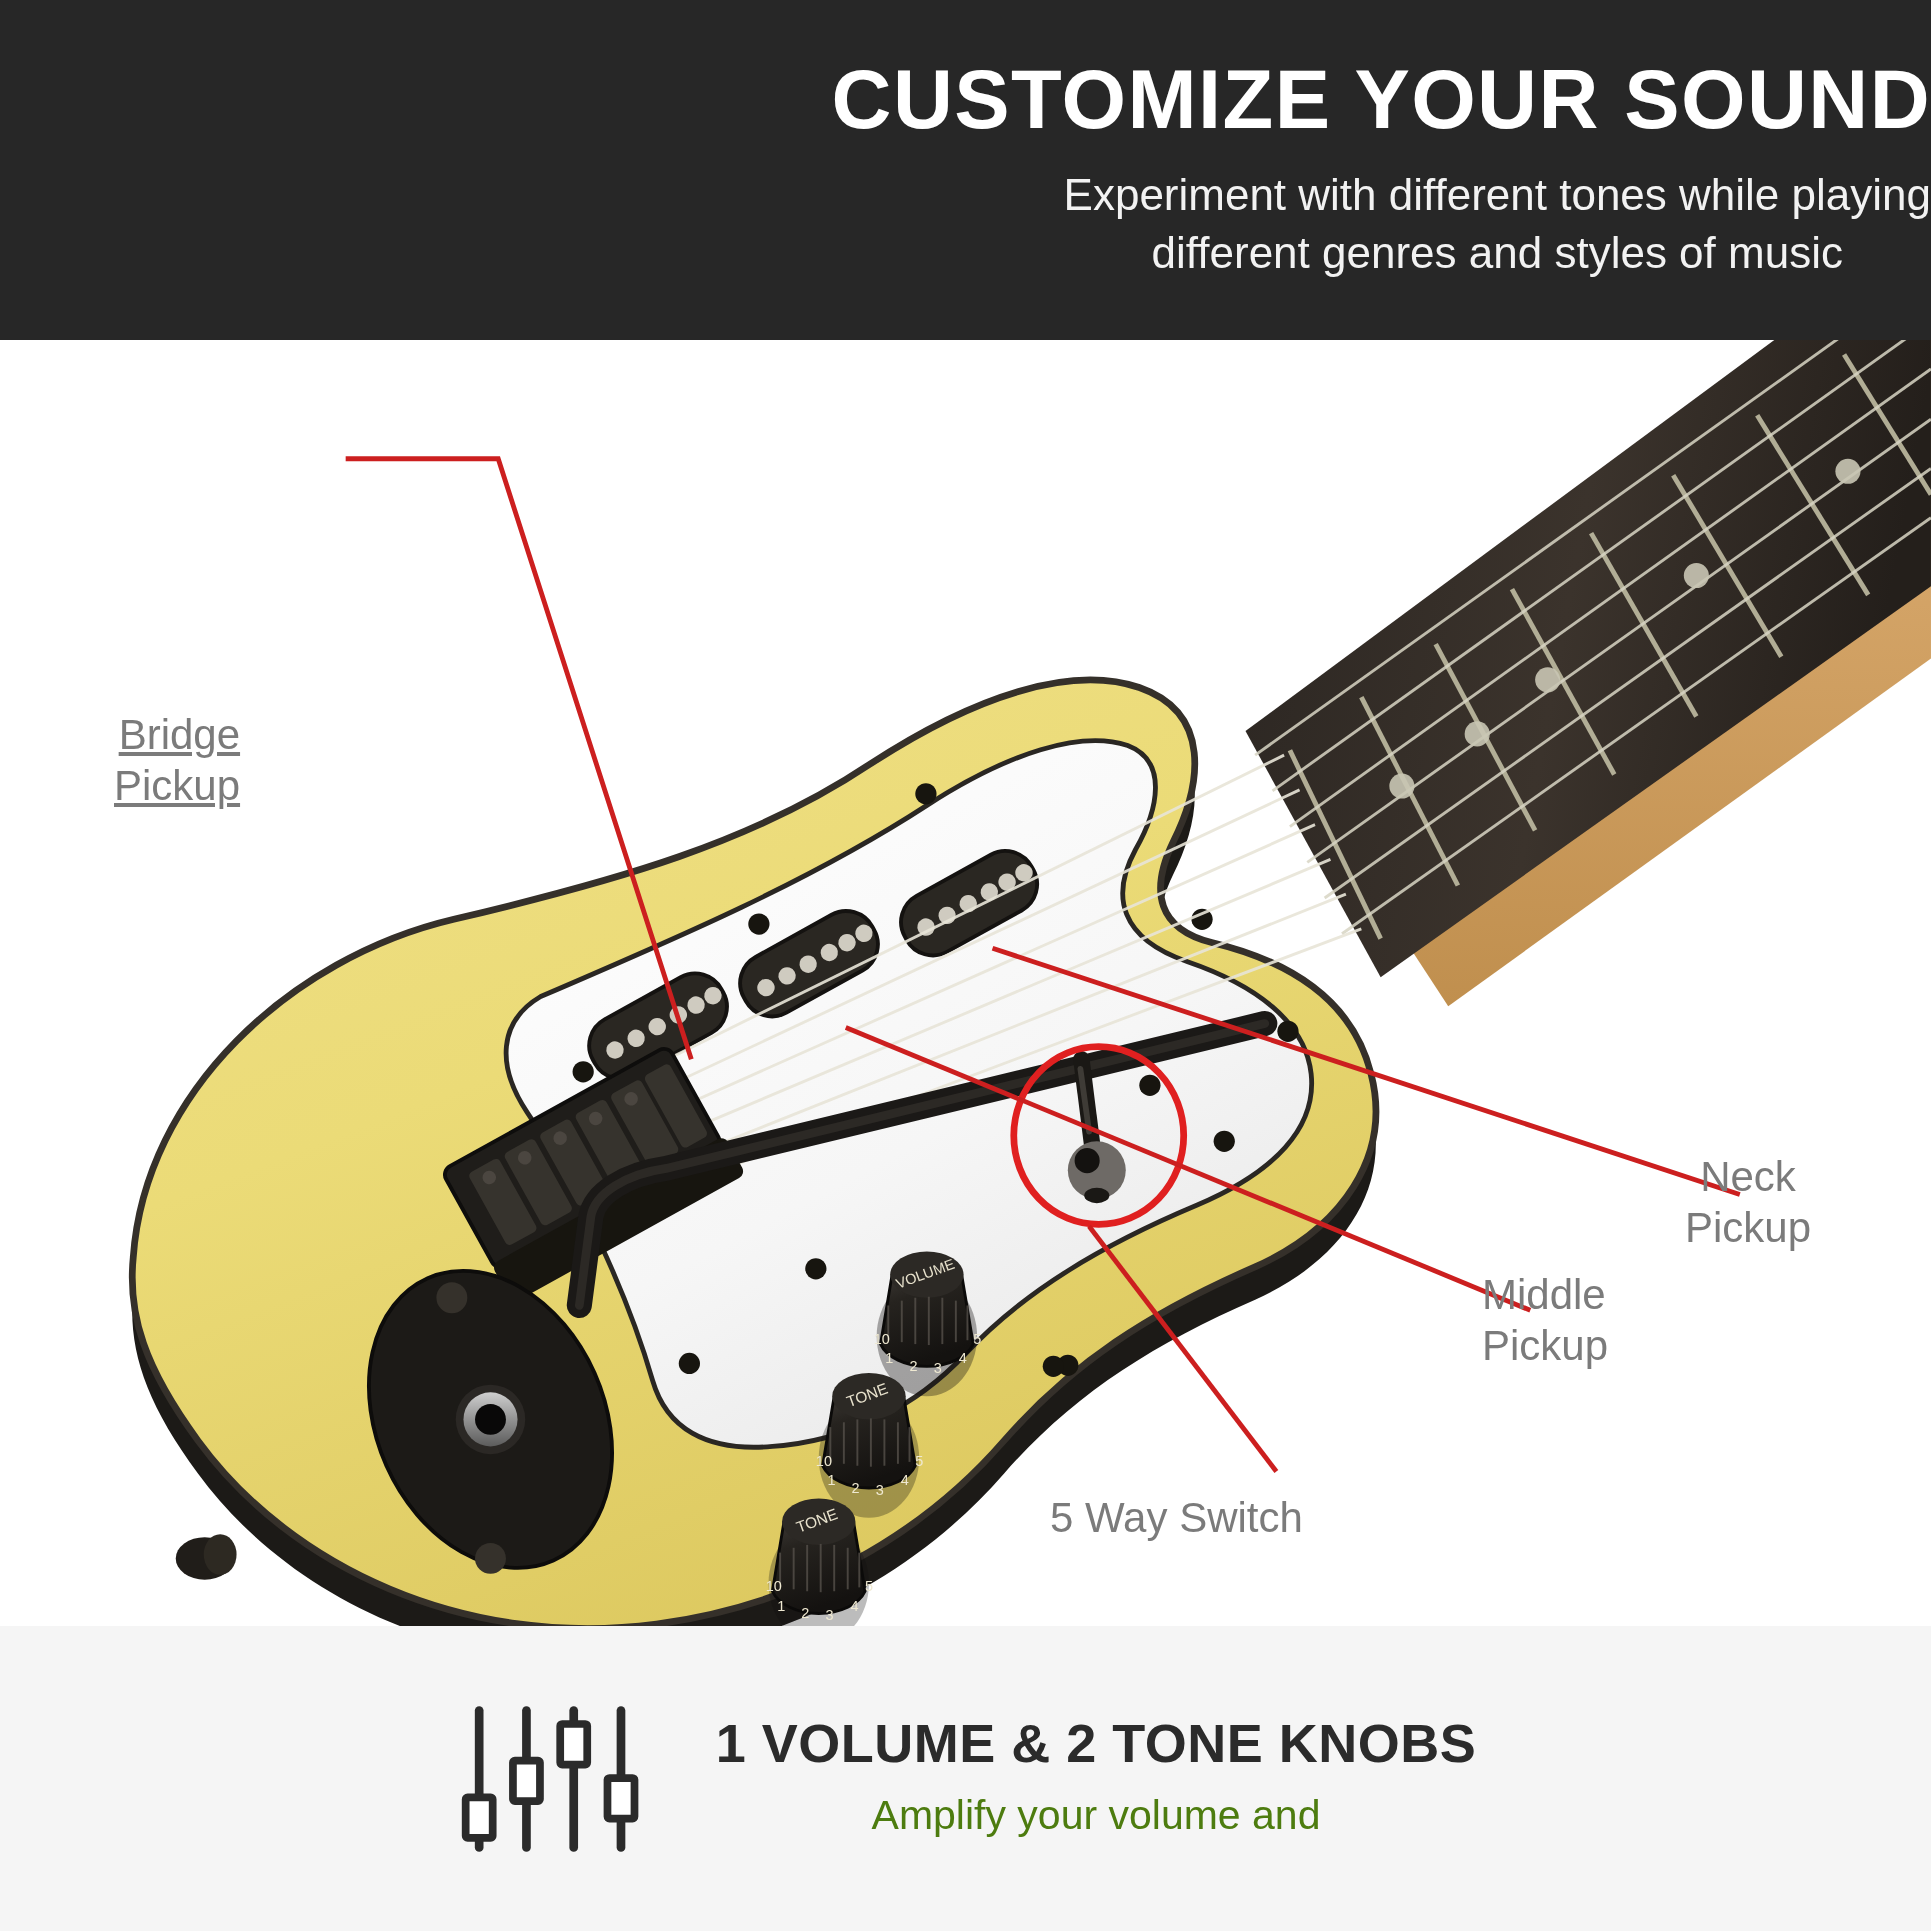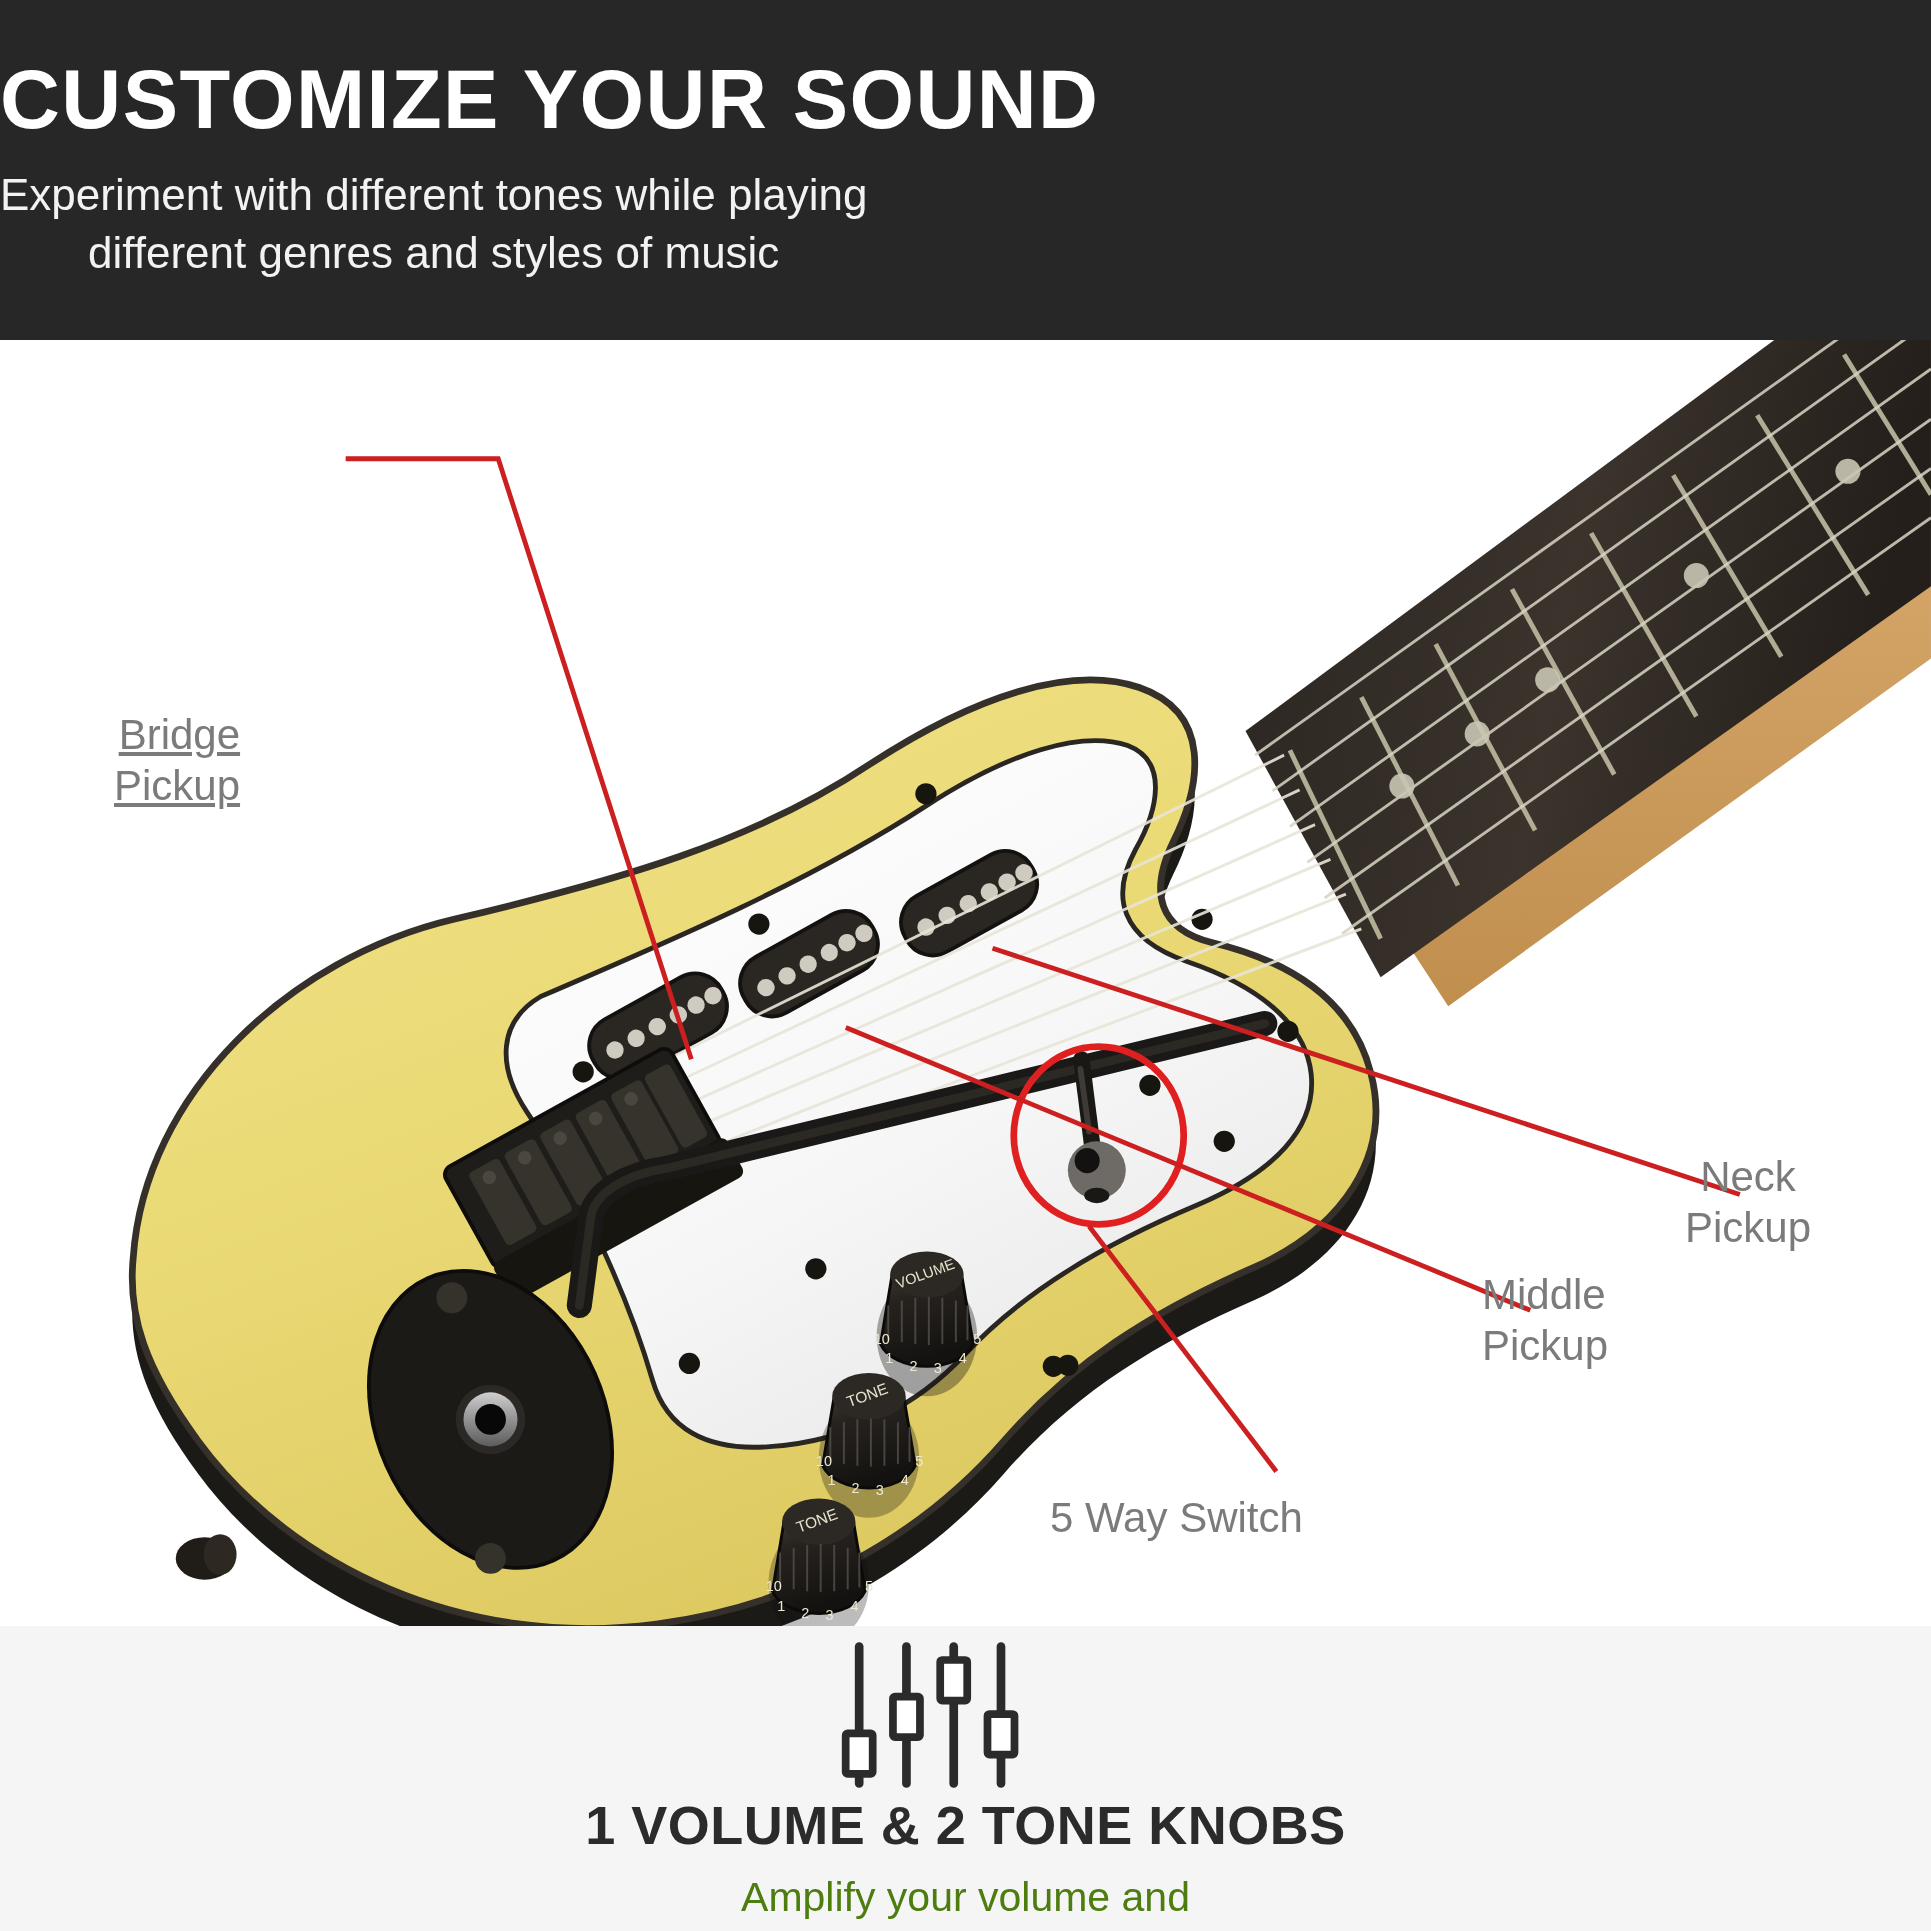--- a/index.html
+++ b/index.html
@@ -6,21 +6,21 @@
   * { margin:0; padding:0; box-sizing:border-box; }
   html,body { width:1931px; height:1931px; overflow:hidden; background:#fff; }
   body { font-family:"Liberation Sans", sans-serif; }
 
   #page { position:relative; width:1931px; height:1931px; background:#ffffff; }
 
   
   #header {
     position:absolute; left:0; top:0; width:1931px; height:340px;
     background:#272727;
-    display:flex; flex-direction:column; align-items:flex-start; justify-content:center;
+    display:flex; flex-direction:column; align-items:flex-end; justify-content:center;
     text-align:center;
   }
   #header-title {
     color:#ffffff; font-size:83px; font-weight:700; letter-spacing:1.4px;
     line-height:1.0; margin-bottom:25px;
   }
   #header-sub {
     color:#f2f2f2; font-size:44px; font-weight:300; line-height:1.32;
     max-width:1274px;
   }
@@ -31,21 +31,21 @@
     background:#ffffff; overflow:hidden;
   }
 
   
   #guitar { position:absolute; left:0; top:0; width:1931px; height:1286px; }
 
   
   #footer {
     position:absolute; left:0; top:1626px; width:1931px; height:305px;
     background:#f5f5f5;
-    display:flex; flex-direction:column; align-items:center; justify-content:center;
+    display:flex; flex-direction:row; align-items:center; justify-content:center;
   }
   #footer-icon { width:222px; height:164px; margin-right:39px; flex:0 0 auto; }
   #footer-text { text-align:center; max-width:1110px; }
   #footer-title {
     font-size:54px; font-weight:700; color:#2b2b2b; letter-spacing:0.5px;
     line-height:1.05; margin-bottom:17.4px;
   }
   #footer-sub {
     font-size:41px; font-weight:300; color:#4d7c0f; line-height:1.3;
   }

